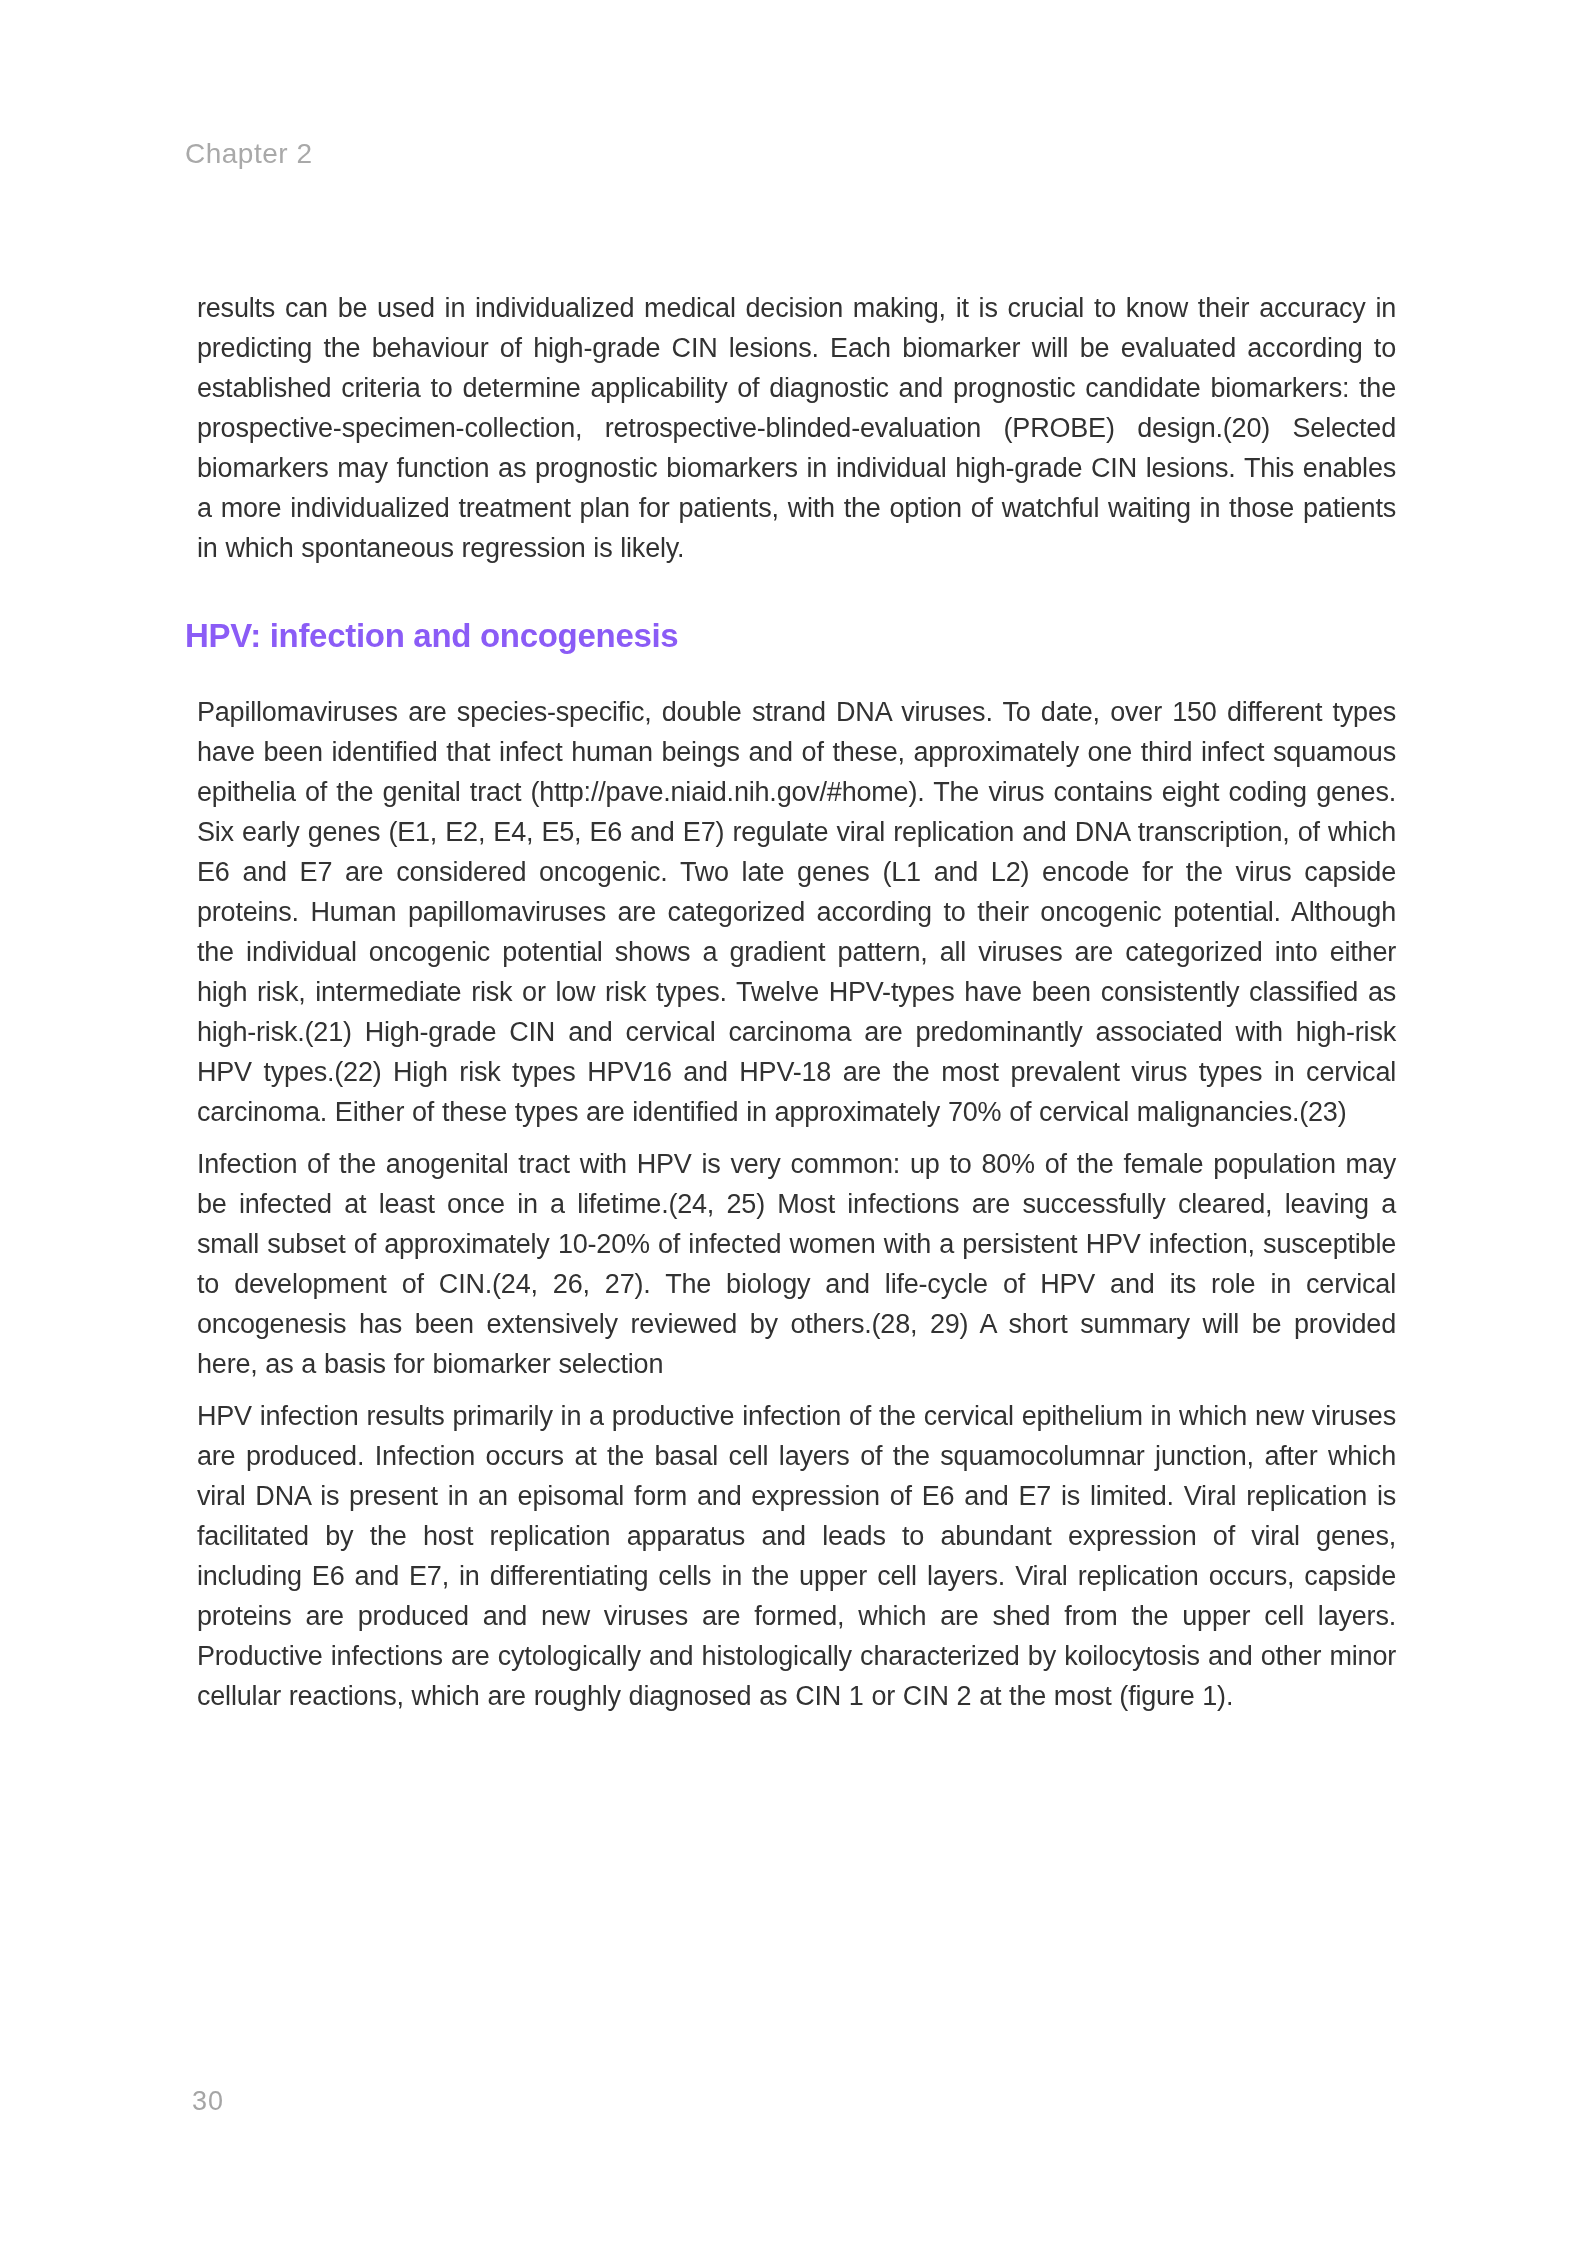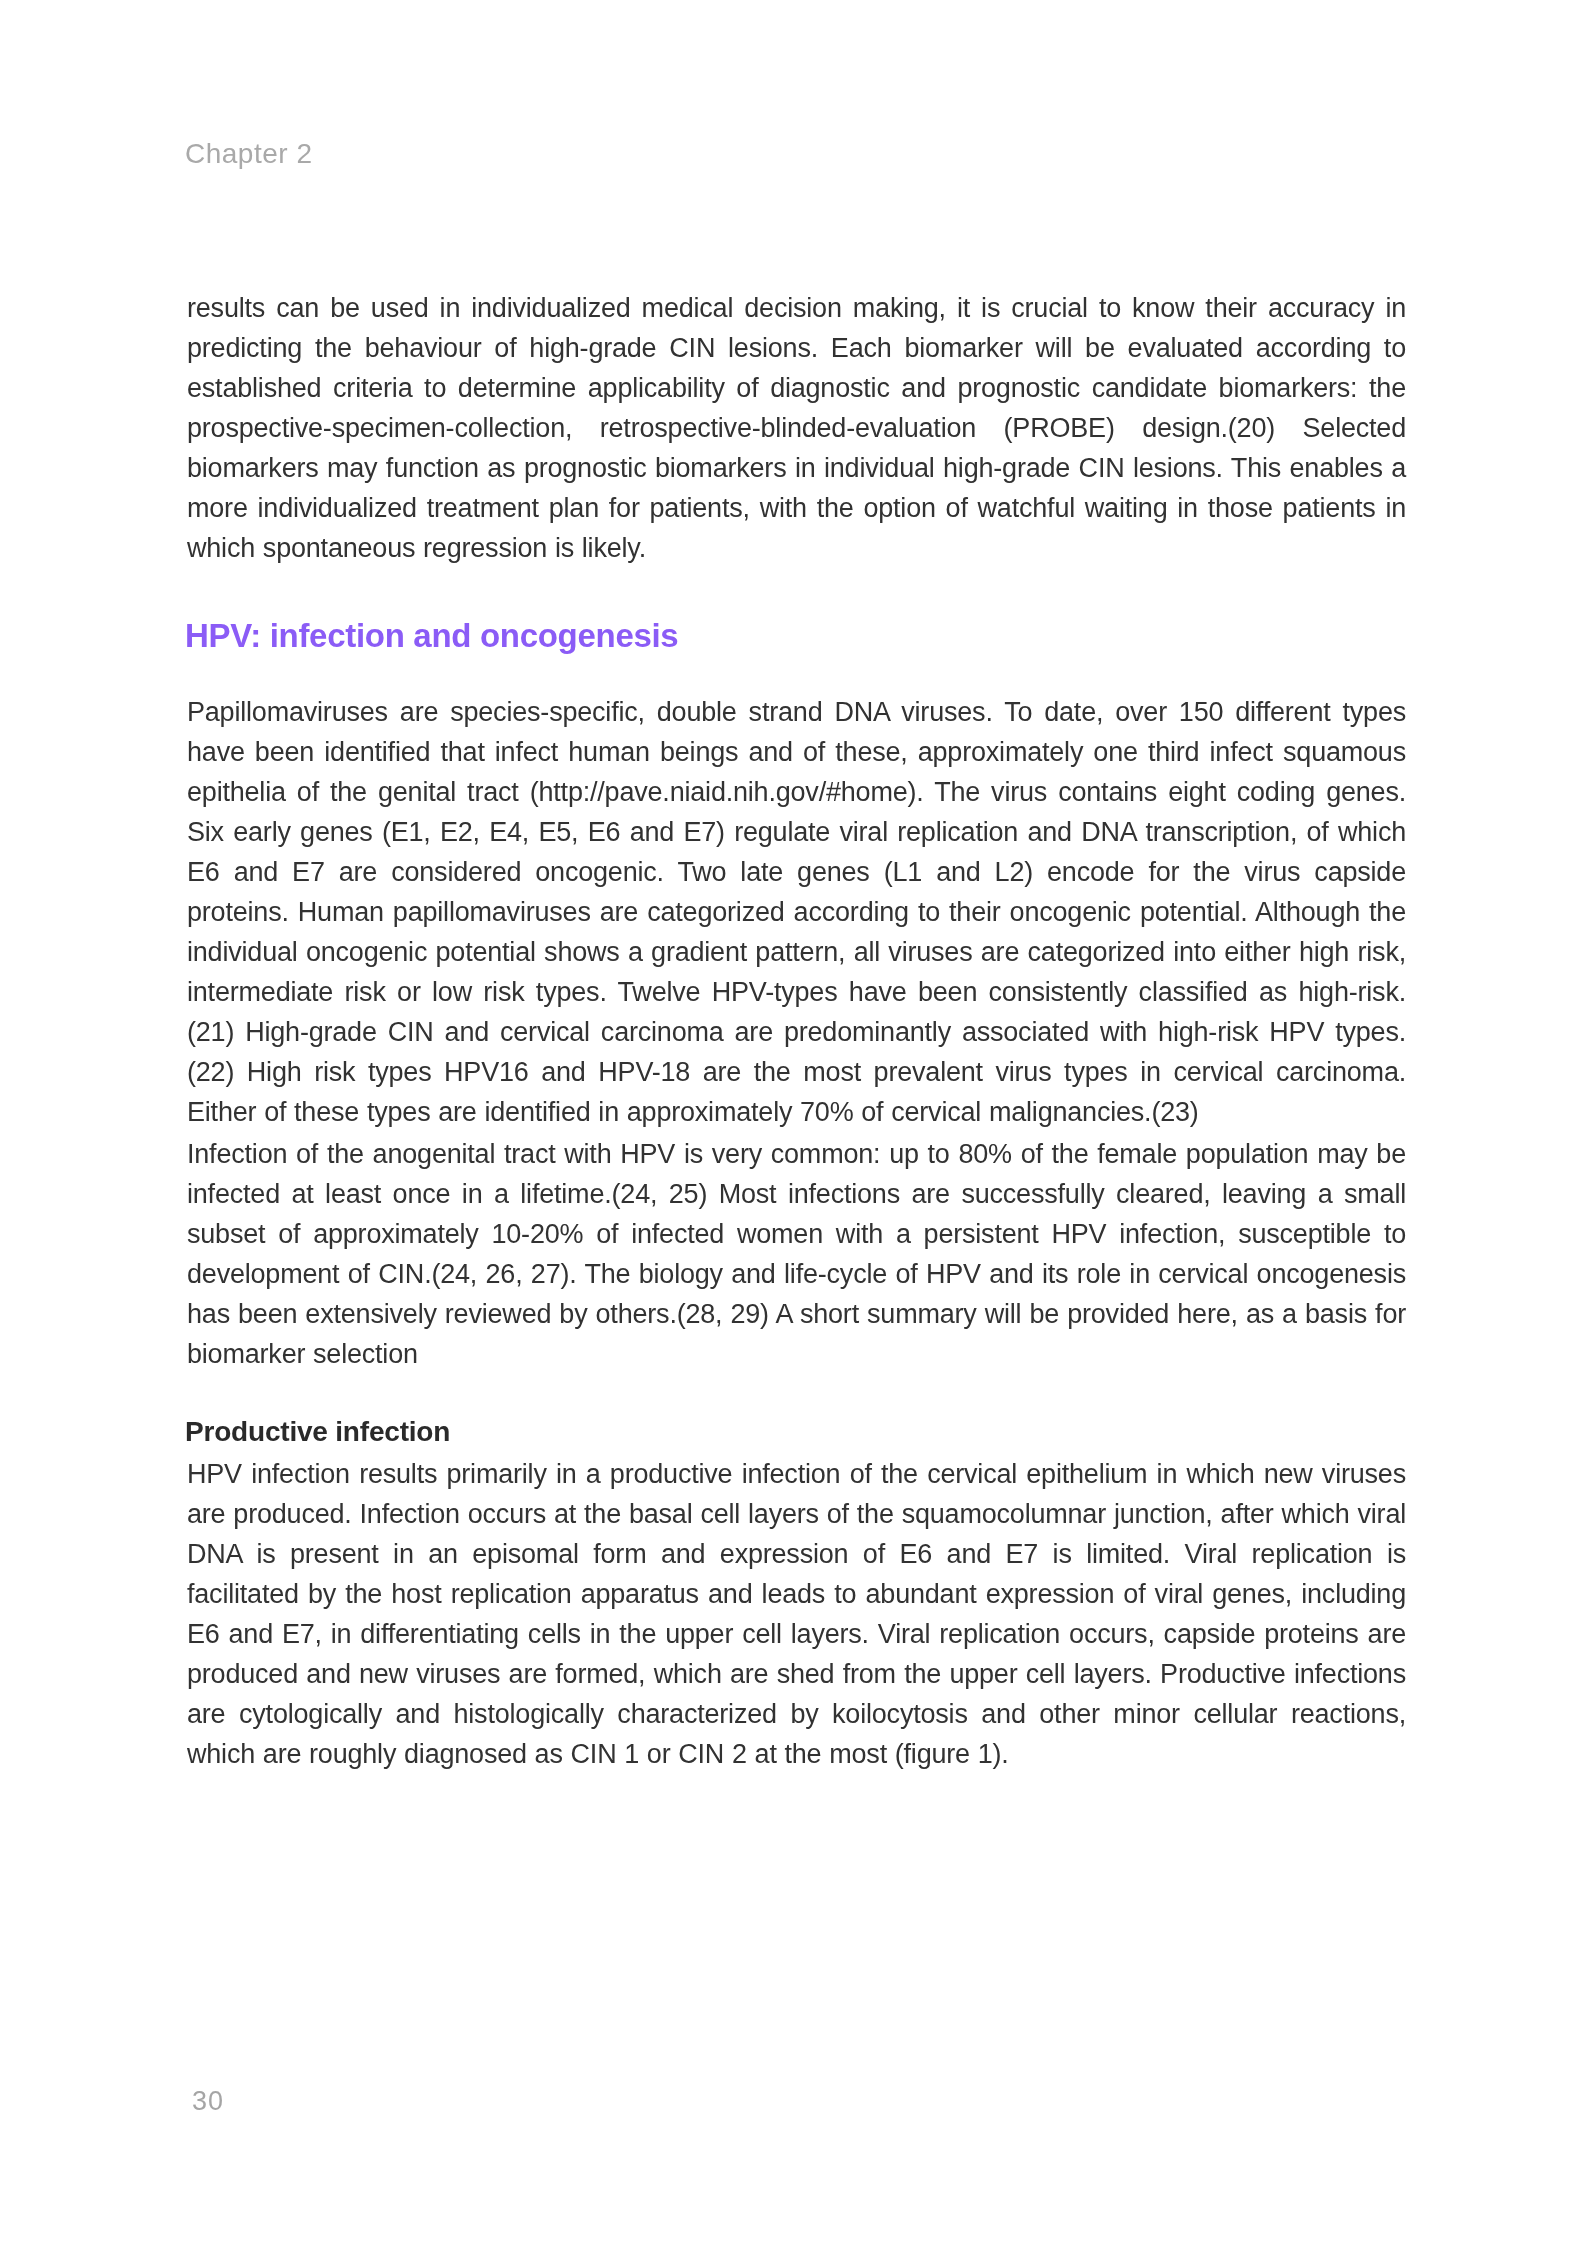--- a/index.html
+++ b/index.html
@@ -29,21 +29,21 @@
     color: #a9a9a9;
     letter-spacing: 0.5px;
   }
   .body-para {
     font-size: 27px;
     line-height: 40px;
     color: #323232;
     text-align: justify;
     letter-spacing: -0.2px;
     word-spacing: 0.5px;
-    margin: 2px;
+    margin: 12px;
   }
   .intro-para {
     margin-top: 120px;
   }
   .section-heading {
     font-size: 33px;
     line-height: 40px;
     font-weight: 700;
     color: #8b5cf6;
     letter-spacing: -0.3px;
@@ -79,19 +79,18 @@
 
   <p class="body-para intro-para">results can be used in individualized medical decision making, it is crucial to know their accuracy in predicting the behaviour of high-grade CIN lesions. Each biomarker will be evaluated according to established criteria to determine applicability of diagnostic and prognostic candidate biomarkers: the prospective-specimen-collection, retrospective-blinded-evaluation (PROBE) design.(20) Selected biomarkers may function as prognostic biomarkers in individual high-grade CIN lesions. This enables a more individualized treatment plan for patients, with the option of watchful waiting in those patients in which spontaneous regression is likely.</p>
 
   <h2 class="section-heading">HPV: infection and oncogenesis</h2>
 
   <p class="body-para">Papillomaviruses are species-specific, double strand DNA viruses. To date, over 150 different types have been identified that infect human beings and of these, approximately one third infect squamous epithelia of the genital tract (http://pave.niaid.nih.gov/#home). The virus contains eight coding genes. Six early genes (E1, E2, E4, E5, E6 and E7) regulate viral replication and DNA transcription, of which E6 and E7 are considered oncogenic. Two late genes (L1 and L2) encode for the virus capside proteins. Human papillomaviruses are categorized according to their oncogenic potential. Although the individual oncogenic potential shows a gradient pattern, all viruses are categorized into either high risk, intermediate risk or low risk types. Twelve HPV-types have been consistently classified as high-risk.(21) High-grade CIN and cervical carcinoma are predominantly associated with high-risk HPV types.(22) High risk types HPV16 and HPV-18 are the most prevalent virus types in cervical carcinoma. Either of these types are identified in approximately 70% of cervical malignancies.(23)</p>
 
 
   <p class="body-para">Infection of the anogenital tract with HPV is very common: up to 80% of the female population may be infected at least once in a lifetime.(24, 25) Most infections are successfully cleared, leaving a small subset of approximately 10-20% of infected women with a persistent HPV infection, susceptible to development of CIN.(24, 26, 27). The biology and life-cycle of HPV and its role in cervical oncogenesis has been extensively reviewed by others.(28, 29) A short summary will be provided here, as a basis for biomarker selection</p>
 
-  <h3 class="sub-heading">Productive infection</h3>
 
   <p class="body-para">HPV infection results primarily in a productive infection of the cervical epithelium in which new viruses are produced. Infection occurs at the basal cell layers of the squamocolumnar junction, after which viral DNA is present in an episomal form and expression of E6 and E7 is limited. Viral replication is facilitated by the host replication apparatus and leads to abundant expression of viral genes, including E6 and E7, in differentiating cells in the upper cell layers. Viral replication occurs, capside proteins are produced and new viruses are formed, which are shed from the upper cell layers. Productive infections are cytologically and histologically characterized by koilocytosis and other minor cellular reactions, which are roughly diagnosed as CIN 1 or CIN 2 at the most (figure 1).</p>
 
   <div class="page-number">30</div>
 
 </div>
 
 </body></html>

